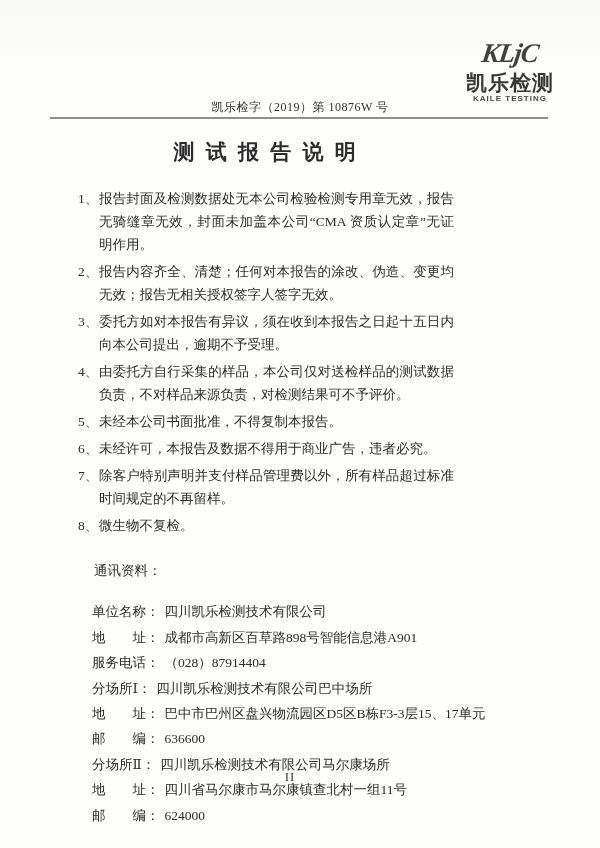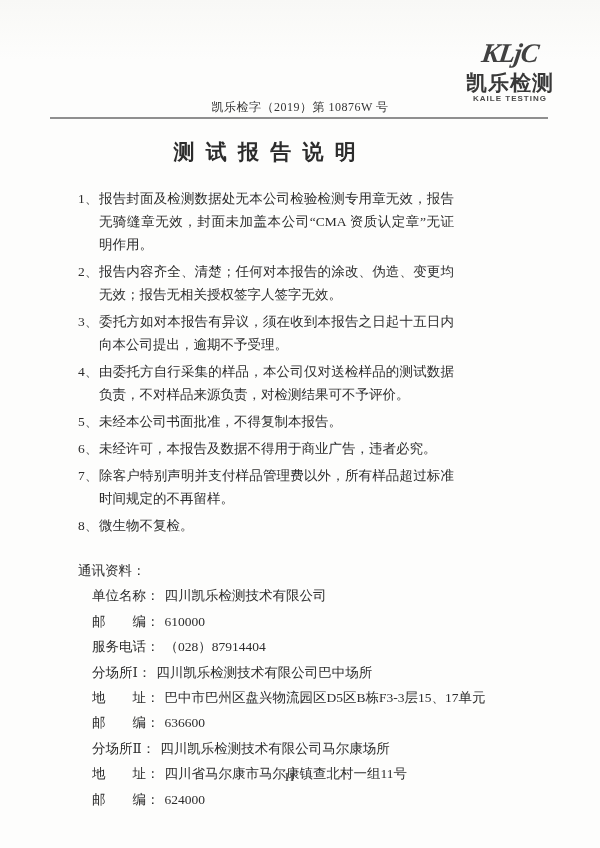--- a/index.html
+++ b/index.html
@@ -102,21 +102,21 @@
     flex: 1 1 auto;
     text-align: justify;
   }
 
   
   .contact {
     margin-top: 21px;
     font-size: 13.5px;
     line-height: 25.4px;
   }
-  .contact-heading { margin: 0; }
+  .contact-heading { margin: 16px; }
   .contact-row { white-space: nowrap; margin-left: 14px; }
   .contact-label { display: inline-block; }
   .contact-value { margin-left: 5px; }
 
   .page-number {
     position: absolute;
     top: 769px;
     left: 0;
     width: 580px;
     text-align: center;
@@ -177,21 +177,21 @@
       </div>
     </div>
 
     <div class="contact">
       <p class="contact-heading">通讯资料：</p>
 
       <div class="contact-row">
         <span class="contact-label">单位名称：</span><span class="contact-value">四川凯乐检测技术有限公司</span>
       </div>
       <div class="contact-row">
-        <span class="contact-label">邮　　编：</span><span class="contact-value">610000</span>
+        <span class="contact-label">地　　址：</span><span class="contact-value">成都市高新区百草路898号智能信息港A901</span>
       </div>
       <div class="contact-row">
         <span class="contact-label">服务电话：</span><span class="contact-value">（028）87914404</span>
       </div>
       <div class="contact-row">
         <span class="contact-label">分场所Ⅰ：</span><span class="contact-value">四川凯乐检测技术有限公司巴中场所</span>
       </div>
       <div class="contact-row">
         <span class="contact-label">地　　址：</span><span class="contact-value">巴中市巴州区盘兴物流园区D5区B栋F3-3层15、17单元</span>
       </div>

